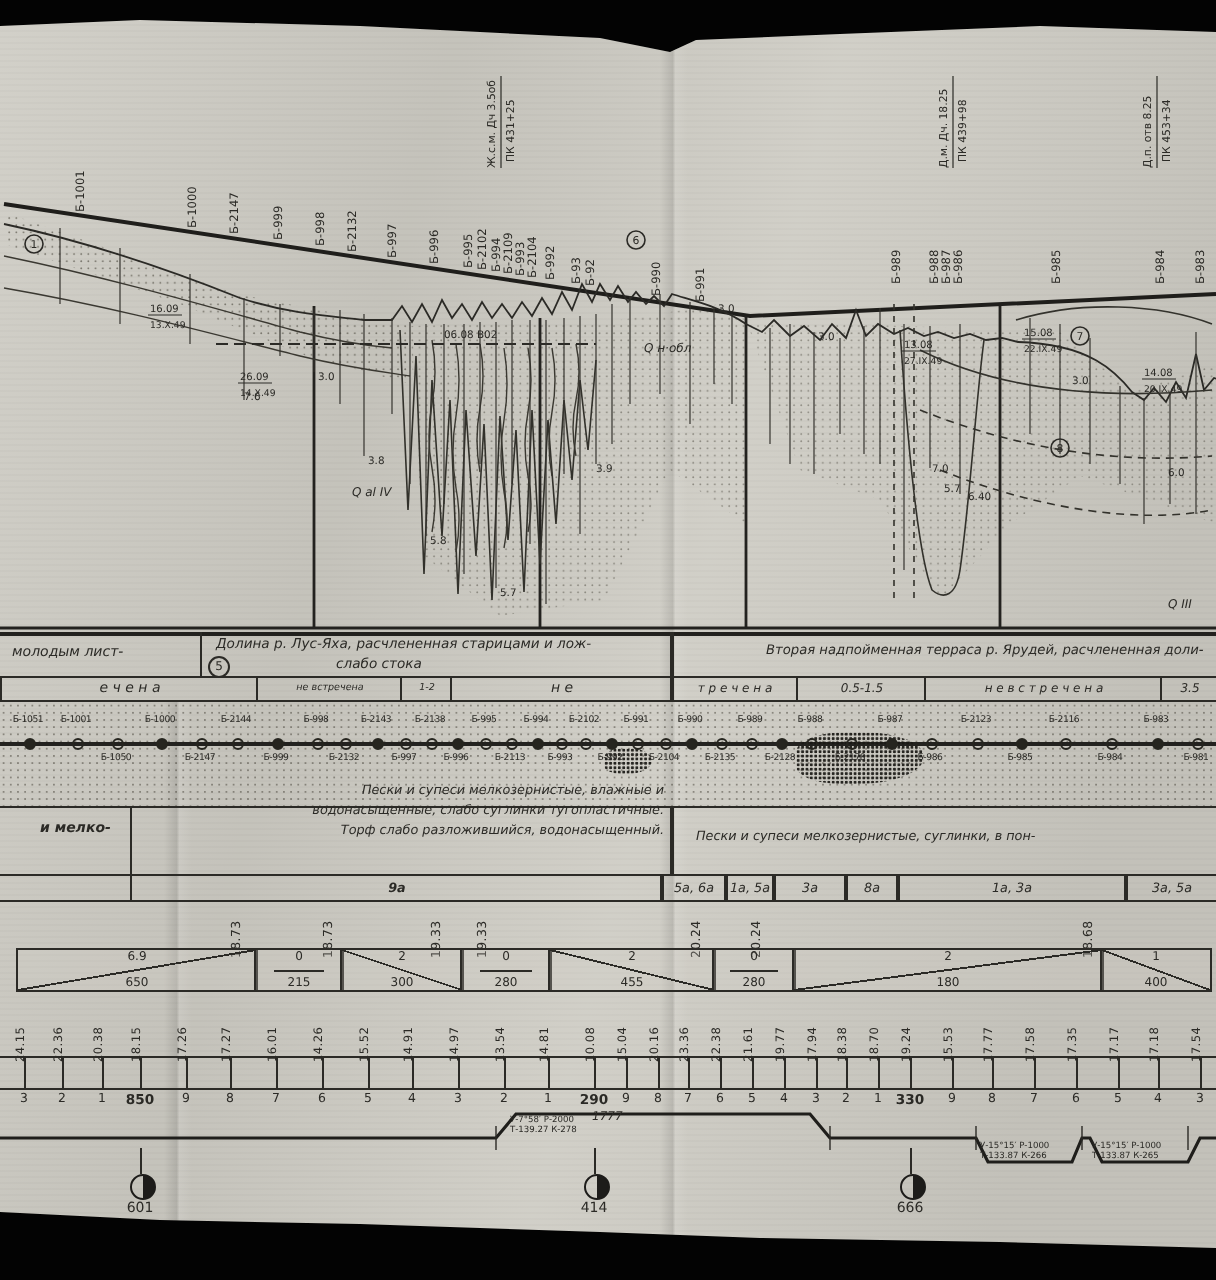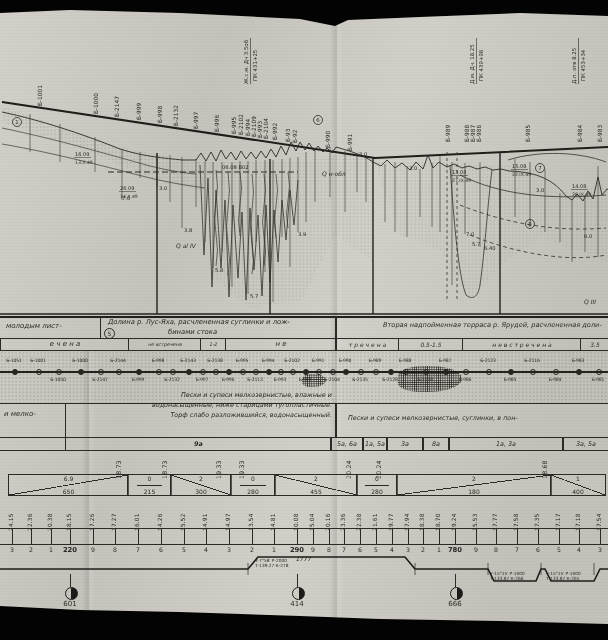--- a/index.html
+++ b/index.html
@@ -223,22 +223,22 @@
         </g>
     </svg>
 
     <div class="hline bold" style="top:316px;"></div>
     <div class="hline" style="top:338px;"></div>
     <div class="hline" style="top:350px;"></div>
     <div class="vline" style="left:100px;top:316px;height:22px;"></div>
     <div class="vline" style="left:335px;top:316px;height:34px;width:1.5px;"></div>
 
     <div class="txt ital" style="left:6px;top:322px;font-size:7px;">молодым лист-</div>
-    <div class="txt ital" style="left:108px;top:318px;font-size:6.8px;">Долина р. Лус-Яха, расчлененная суглинки и лож-</div>
-    <div class="txt ital" style="left:168px;top:328px;font-size:6.8px;">бинами стока</div>
+    <div class="txt ital" style="left:108px;top:318px;font-size:6.8px;">Долина р. Лус-Яха, расчлененная старицами и лож-</div>
+    <div class="txt ital" style="left:168px;top:328px;font-size:6.8px;">слабо стока</div>
     <div class="txt" style="left:104px;top:328px;width:9px;height:9px;border:1px solid #2b2a26;border-radius:50%;font-size:6px;text-align:center;line-height:9px;">5</div>
     <div class="txt ital" style="left:341px;top:321px;font-size:6.6px;padding-left:42px;">Вторая надпойменная терраса р. Ярудей, расчлененная доли-</div>
     <div id="permafrost-row">
         <div class="cell" style="left: 0px; top: 338px; width: 128px; height: 12px; font-size: 7px;">е ч е н а</div>
         <div class="cell" style="left: 128px; top: 338px; width: 72px; height: 12px; font-size: 4.8px;">не встречена</div>
         <div class="cell" style="left: 200px; top: 338px; width: 25px; height: 12px; font-size: 4.8px;">1-2</div>
         <div class="cell" style="left: 225px; top: 338px; width: 110px; height: 12px; font-size: 7px;">н е</div>
         <div class="cell" style="left: 335px; top: 338px; width: 63px; height: 12px; font-size: 6px;">т р е ч е н а</div>
         <div class="cell" style="left: 398px; top: 338px; width: 64px; height: 12px; font-size: 6px;">0.5-1.5</div>
         <div class="cell" style="left: 462px; top: 338px; width: 118px; height: 12px; font-size: 6px;">н е   в с т р е ч е н а</div>
@@ -317,24 +317,24 @@
         <div class="mapdot" style="left: 553px; top: 17.5px;"></div>
         <div class="maplabel" style="left: 565px; top: 7px;">Б-983</div>
         <div class="mapdot" style="left: 576px; top: 17.5px; background: rgb(38, 37, 31);"></div>
         <div class="maplabel" style="left: 585px; top: 26px;">Б-981</div>
         <div class="mapdot" style="left: 596px; top: 17.5px;"></div>
       </div>
     <div class="hline" style="top:403px;"></div>
 
     <div class="vline" style="left:65px;top:403px;height:34px;"></div>
     <div class="vline" style="left:335px;top:403px;height:34px;width:1.5px;"></div>
-    <div class="txt ital" style="left:4px;top:410px;font-size:7px;">и мелко-</div>
+    <div class="txt ital" style="left:20px;top:410px;font-size:7px;font-weight:bold;">и мелко-</div>
     <div class="txt ital" style="left:72px;top:390px;width:260px;text-align:right;font-size:6.4px;white-space:normal;line-height:10px;">
       <span>Пески и супеси мелкозернистые, влажные и</span><br>
-      <span>водонасыщенные, ниже старицами тугопластичные.</span><br>
+      <span>водонасыщенные, слабо суглинки тугопластичные.</span><br>
       <span>Торф слабо разложившийся, водонасыщенный.</span>
     </div>
     <div class="txt ital" style="left:348px;top:414px;font-size:6.4px;">Пески и супеси мелкозернистые, суглинки, в пон-</div>
     <div class="hline" style="top:437px;"></div>
     <div id="zone-row">
         <div class="cell" style="left: 65px; top: 438px; width: 265px; height: 12px; font-size: 6.4px; border-right: 1px solid rgb(43, 42, 38); font-weight: bold;">9а</div>
         <div class="cell" style="left: 330px; top: 438px; width: 32px; height: 12px; font-size: 6.4px; border-right: 1px solid rgb(43, 42, 38);">5а, 6а</div>
         <div class="cell" style="left: 362px; top: 438px; width: 24px; height: 12px; font-size: 6.4px; border-right: 1px solid rgb(43, 42, 38);">1а, 5а</div>
         <div class="cell" style="left: 386px; top: 438px; width: 36px; height: 12px; font-size: 6.4px; border-right: 1px solid rgb(43, 42, 38);">3а</div>
         <div class="cell" style="left: 422px; top: 438px; width: 26px; height: 12px; font-size: 6.4px; border-right: 1px solid rgb(43, 42, 38);">8а</div>
@@ -459,41 +459,41 @@
         <div class="tick" style="left: 517px; top: 528px; height: 16px;"></div>
         <div class="tick" style="left: 538px; top: 528px; height: 16px;"></div>
         <div class="tick" style="left: 559px; top: 528px; height: 16px;"></div>
         <div class="tick" style="left: 579px; top: 528px; height: 16px;"></div>
         <div class="tick" style="left: 600px; top: 528px; height: 16px;"></div>
       </div>
     <div id="picket-row">
         <div class="pick" style="left: 2px; top: 546px;">3</div>
         <div class="pick" style="left: 21px; top: 546px;">2</div>
         <div class="pick" style="left: 41px; top: 546px;">1</div>
-        <div class="pick" style="left: 60px; top: 546px; font-weight: bold; font-size: 6.8px;">220</div>
+        <div class="pick" style="left: 60px; top: 546px; font-weight: bold; font-size: 6.8px;">850</div>
         <div class="pick" style="left: 83px; top: 546px;">9</div>
         <div class="pick" style="left: 105px; top: 546px;">8</div>
         <div class="pick" style="left: 128px; top: 546px;">7</div>
         <div class="pick" style="left: 151px; top: 546px;">6</div>
         <div class="pick" style="left: 174px; top: 546px;">5</div>
         <div class="pick" style="left: 196px; top: 546px;">4</div>
         <div class="pick" style="left: 219px; top: 546px;">3</div>
         <div class="pick" style="left: 242px; top: 546px;">2</div>
         <div class="pick" style="left: 264px; top: 546px;">1</div>
         <div class="pick" style="left: 287px; top: 546px; font-weight: bold; font-size: 6.8px;">290</div>
         <div class="pick" style="left: 303px; top: 546px;">9</div>
         <div class="pick" style="left: 319px; top: 546px;">8</div>
         <div class="pick" style="left: 334px; top: 546px;">7</div>
         <div class="pick" style="left: 350px; top: 546px;">6</div>
         <div class="pick" style="left: 366px; top: 546px;">5</div>
         <div class="pick" style="left: 382px; top: 546px;">4</div>
         <div class="pick" style="left: 398px; top: 546px;">3</div>
         <div class="pick" style="left: 413px; top: 546px;">2</div>
         <div class="pick" style="left: 429px; top: 546px;">1</div>
-        <div class="pick" style="left: 445px; top: 546px; font-weight: bold; font-size: 6.8px;">780</div>
+        <div class="pick" style="left: 445px; top: 546px; font-weight: bold; font-size: 6.8px;">330</div>
         <div class="pick" style="left: 466px; top: 546px;">9</div>
         <div class="pick" style="left: 486px; top: 546px;">8</div>
         <div class="pick" style="left: 507px; top: 546px;">7</div>
         <div class="pick" style="left: 528px; top: 546px;">6</div>
         <div class="pick" style="left: 549px; top: 546px;">5</div>
         <div class="pick" style="left: 569px; top: 546px;">4</div>
         <div class="pick" style="left: 590px; top: 546px;">3</div>
       </div>
 
     <svg id="plan-svg" width="608" height="45" viewBox="0 0 608 45" style="top:550px;">

